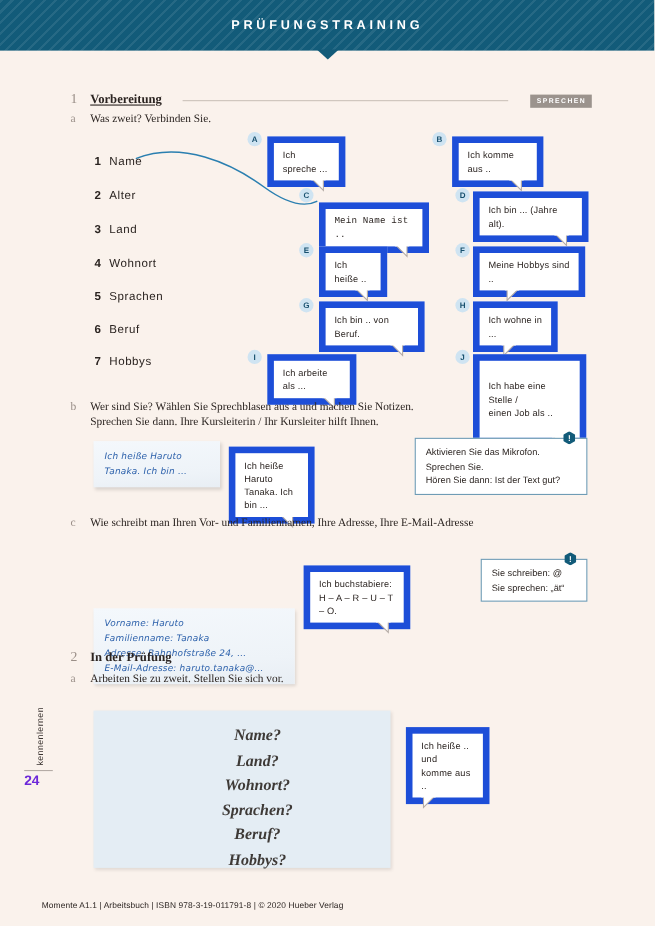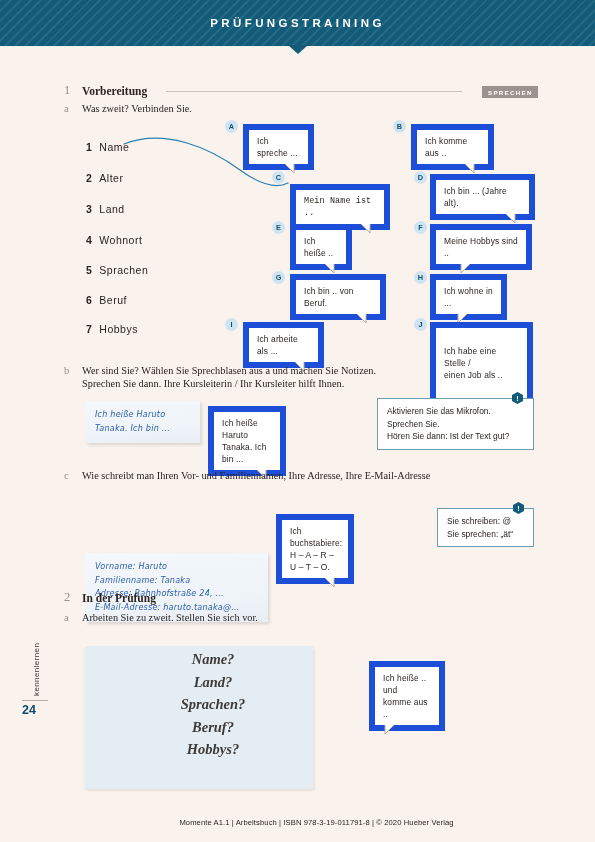--- a/index.html
+++ b/index.html
@@ -50,21 +50,21 @@
     font-family:"Liberation Sans", sans-serif;
     font-size:8px; color:#3a3330; letter-spacing:.4px;
   }
   #page-rule{
     position:absolute; left:22px; top:700px; width:26px;
     border-top:1px solid #b5aca6;
   }
   #page-number{
     position:absolute; left:22px; top:703px; width:28px;
     font-family:"Liberation Sans", sans-serif;
-    font-size:12.5px; font-weight:bold; color:#0c4a6e;
+    font-size:12.5px; font-weight:bold; color:#6d28d9;
   }
 
   
   .sect-num{
     position:absolute;
     font-family:"Liberation Serif", serif;
     font-size:12.5px; color:#9a8f88;
   }
   .sect-title{
     position:absolute;
@@ -176,21 +176,21 @@
     font-style:italic; font-weight:bold;
     font-size:14.5px; color:#3e3a37;
     text-align:center;
     line-height:22.5px;
     padding-left:28px;
   }
 
   
   #footer{
     position:absolute; left:0; top:818px; width:595px;
-    text-align:center;
+    text-align:left;
     font-family:"Liberation Sans", sans-serif;
     font-size:7.6px; color:#2b2421; letter-spacing:.1px;padding-left:38px;
   }
 
   #curve{ position:absolute; left:0; top:0; width:595px; height:842px; pointer-events:none; }
 </style>
 </head>
 <body>
 
 <div id="banner">
@@ -198,21 +198,21 @@
 </div>
 <div id="banner-notch"></div>
 
 <div id="side-tab">
   <span>kennenlernen</span>
 </div>
 <div id="page-rule"></div>
 <div id="page-number">24</div>
 
 <div class="sect-num" style="left:64px; top:83px;">1</div>
-<div class="sect-title" style="left:82px; top:85px;">Vorbereitung</div>
+<div class="sect-title" style="left:82px; top:85px;text-decoration:underline;">Vorbereitung</div>
 <div class="sect-rule" style="left:166px; top:91px; width:296px;"></div>
 <div id="skill-badge" style="left:482px; top:86px;">SPRECHEN</div>
 
 <div class="sub-let" style="left:64px; top:103px;">a</div>
 <div class="instr" style="left:82px; top:102px;">Was zweit? Verbinden Sie.</div>
 
 <svg id="curve">
   <path d="M 124 144 C 165 128, 210 148, 240 170 C 262 186, 278 188, 288 183" fill="none" stroke="#2a7fb0" stroke-width="1.3" stroke-linecap="round"></path>
 </svg>
 
@@ -361,21 +361,21 @@
   <div>Wie schreibt man Ihren Vor- und Familiennamen, Ihre Adresse, Ihre E-Mail-Adresse</div>
 </div>
 
 <div class="note" style="left:85px; top:505px; width:183px;margin-top:48px;">
   <div>Vorname: Haruto</div>
   <div>Familienname: Tanaka</div>
   <div>Adresse: Bahnhofstraße 24, ...</div>
   <div>E-Mail-Adresse: haruto.tanaka@...</div>
 </div>
 
-<div class="bubble" style="left:276px; top:514px; width:78px;">
+<div class="bubble" style="left:276px; top:514px; width:97px;">
   <div>Ich buchstabiere:</div>
   <div>H – A – R – U – T – O.</div>
   <svg class="tailsvg" width="14" height="11" style="right:11px; bottom:-10px;">
     <path d="M 1 0 L 11 10 L 11 0" fill="#ffffff" stroke="#b5aca6" stroke-width="1"></path>
     <path d="M 0 0 L 13 0" stroke="#ffffff" stroke-width="2"></path>
   </svg>
 </div>
 
 <div class="tipbox" style="left:437px; top:508px; width:97px;">
   <div>Sie schreiben: @</div>
@@ -384,23 +384,24 @@
 <div class="tip-badge" style="left:513px; top:502px;">!</div>
 
 <div class="sect-num" style="left:64px; top:590px;">2</div>
 <div class="sect-title" style="left:82px; top:592px;">In der Prüfung</div>
 
 <div class="sub-let" style="left:64px; top:612px;">a</div>
 <div class="instr" style="left:82px; top:611px;">
   <div>Arbeiten Sie zu zweit. Stellen Sie sich vor.</div>
 </div>
 
-<div id="qpanel" style="left:85px; top:646px; width:228px; height:143px; padding-top:2px;">
+<div id="qpanel" style="left:85px; top:646px; width:270px; height:143px; padding-top:12px;">
   <div class="qline">Name?</div>
   <div class="qline">Land?</div>
+  <div class="qline">Wohnort?</div>
   <div class="qline">Sprachen?</div>
   <div class="qline">Beruf?</div>
   <div class="qline">Hobbys?</div>
 </div>
 
 <div class="bubble" style="left:369px; top:661px; width:76px;">
   <div>Ich heiße .. und</div>
   <div>komme aus ..</div>
   <svg class="tailsvg" width="14" height="11" style="left:8px; bottom:-10px;">
     <path d="M 12 0 L 2 10 L 2 0" fill="#ffffff" stroke="#b5aca6" stroke-width="1"></path>

